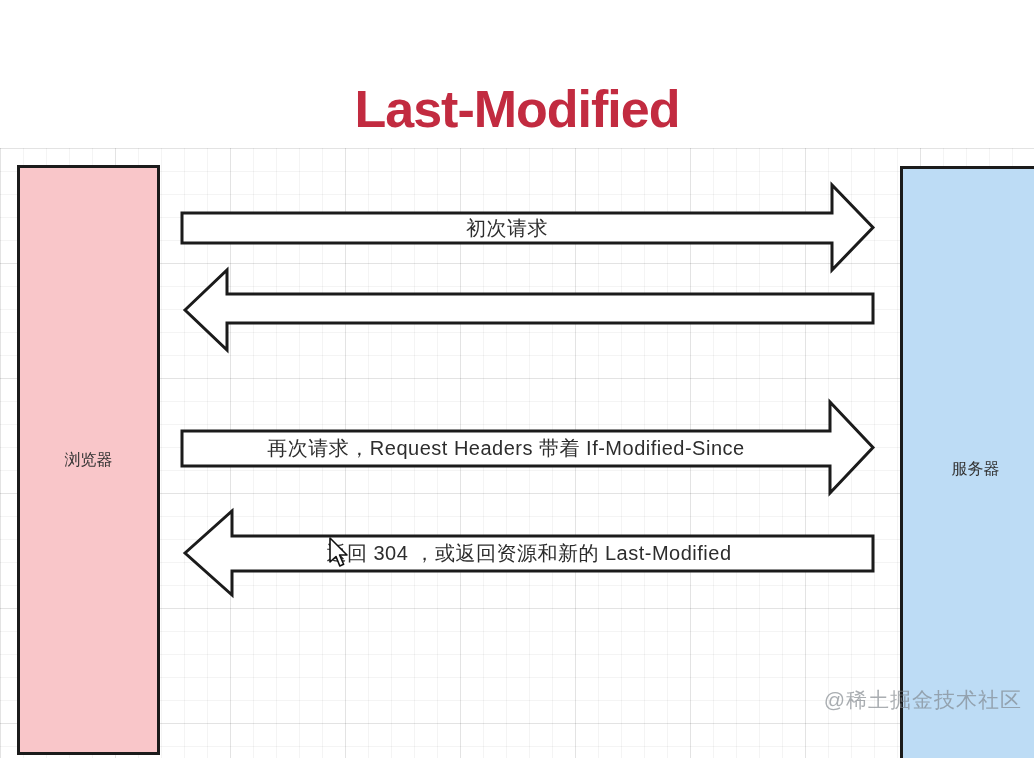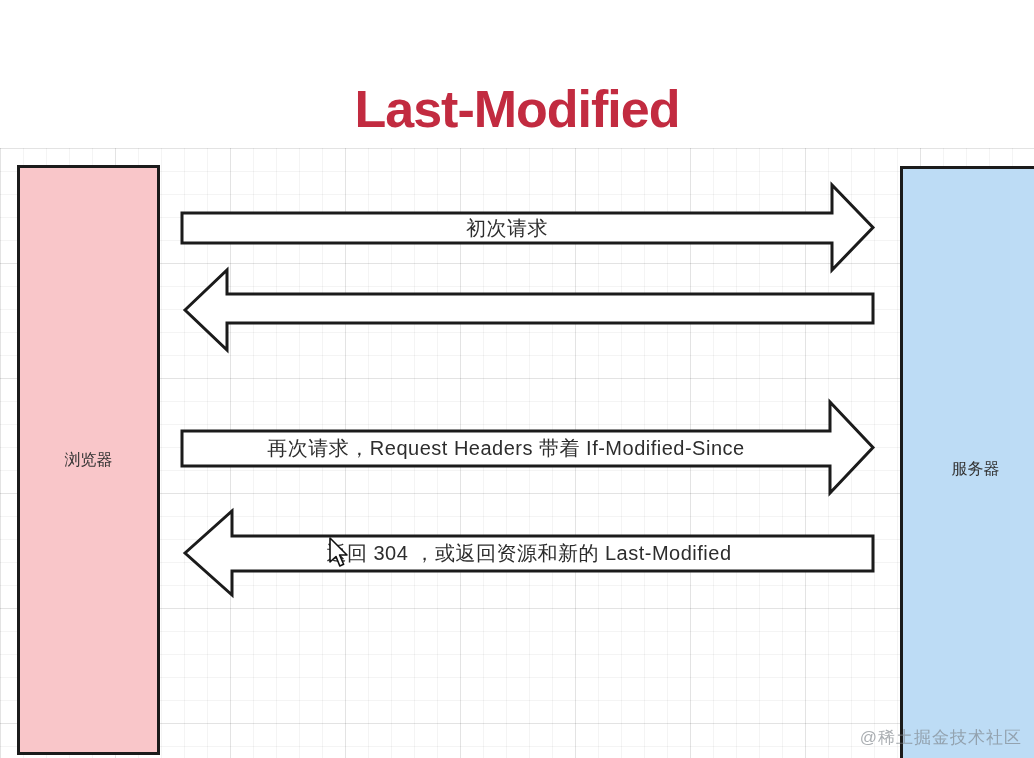--- a/index.html
+++ b/index.html
@@ -39,22 +39,22 @@
     position:absolute;
     display:flex;align-items:center;justify-content:center;
     font-size:20px;color:#2d2d2d;white-space:nowrap;
     letter-spacing:0.5px;
   }
   .lbl1{left:182px;top:213px;width:650px;height:30px;}
   .lbl2{left:185px;top:294px;width:688px;height:29px;}
   .lbl3{left:182px;top:431px;width:648px;height:35px;text-align:center;}
   .lbl4{left:185px;top:536px;width:688px;height:35px;}
   .watermark{
-    position:absolute;right:12px;top:726px;
-    font-size:17px;letter-spacing:1px;
+    position:absolute;right:12px;top:686px;
+    font-size:21px;letter-spacing:1px;
     color:rgba(125,130,136,0.65);
   }
   .cursor{position:absolute;left:328px;top:537px;}
 </style>
 </head>
 <body>
 
 <div class="canvas">
 
   <div class="grid"></div>

